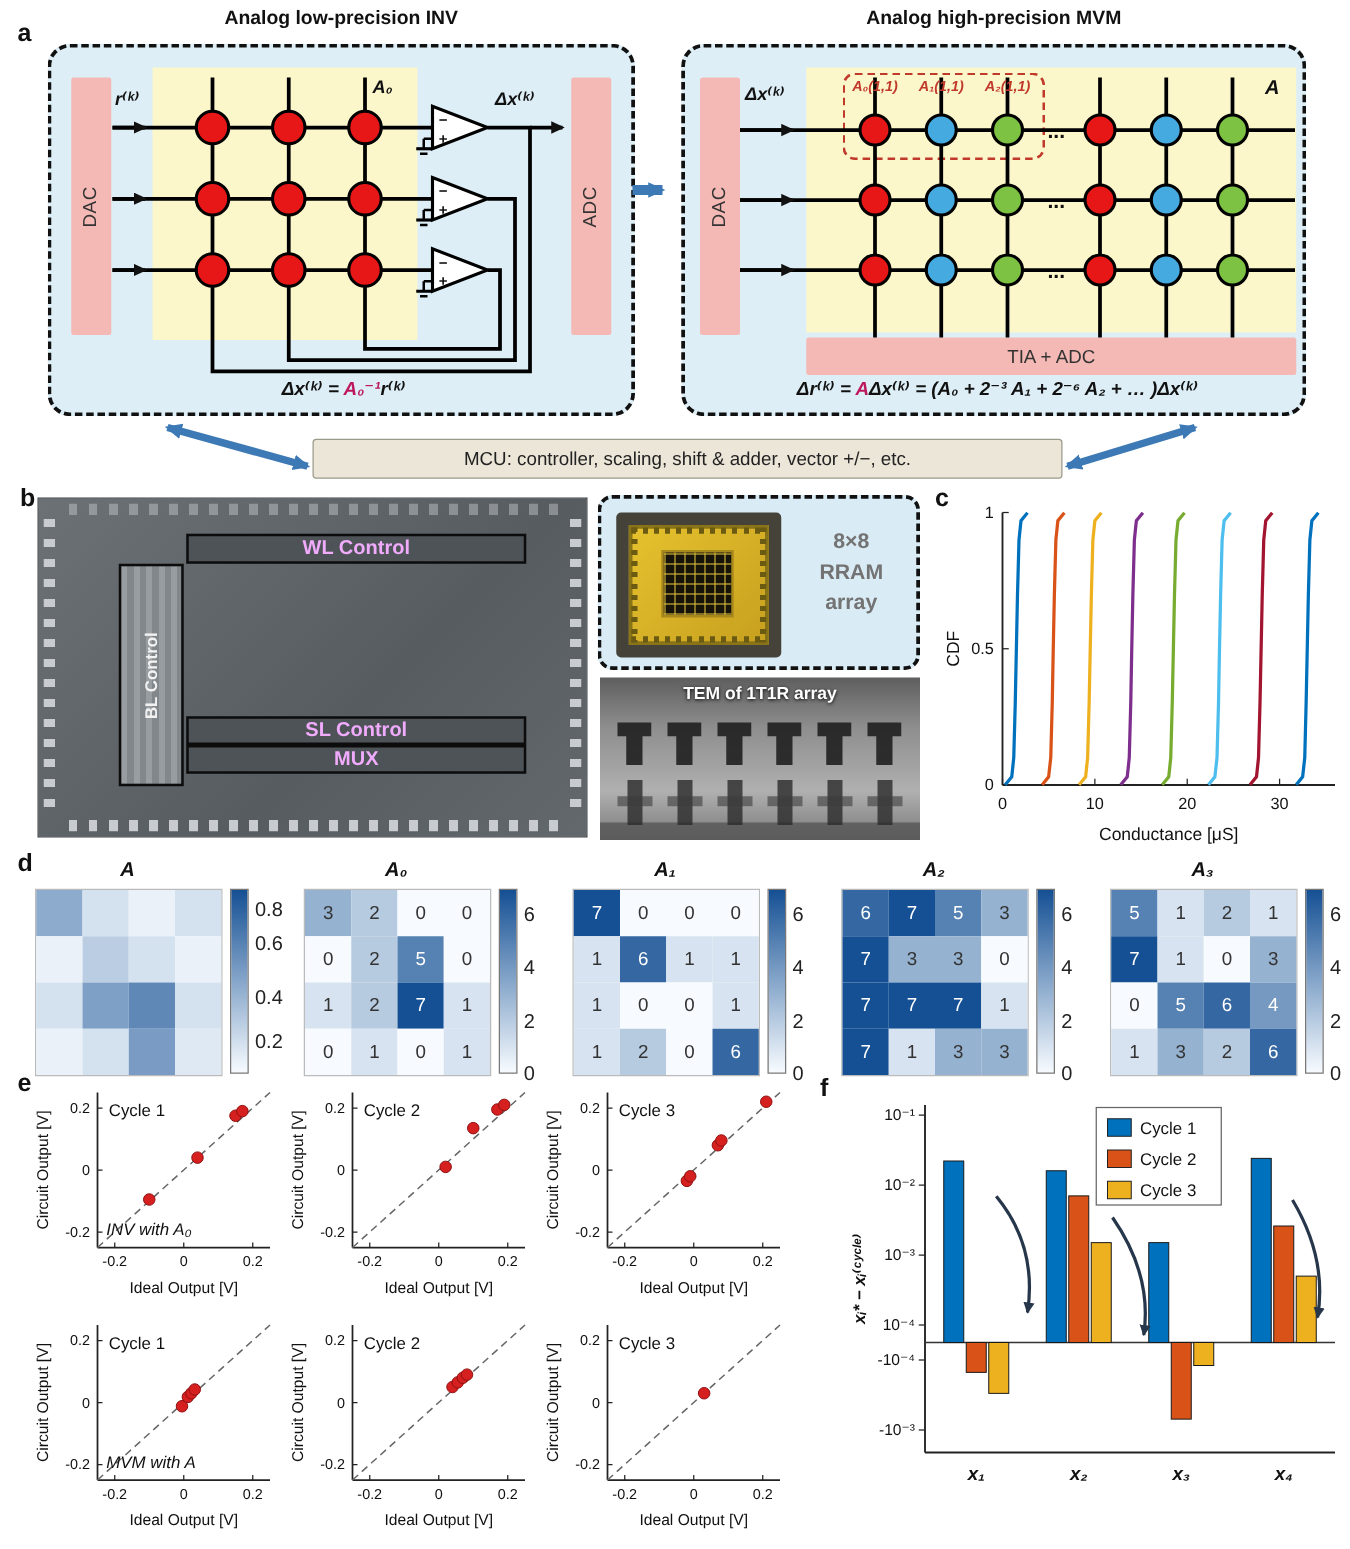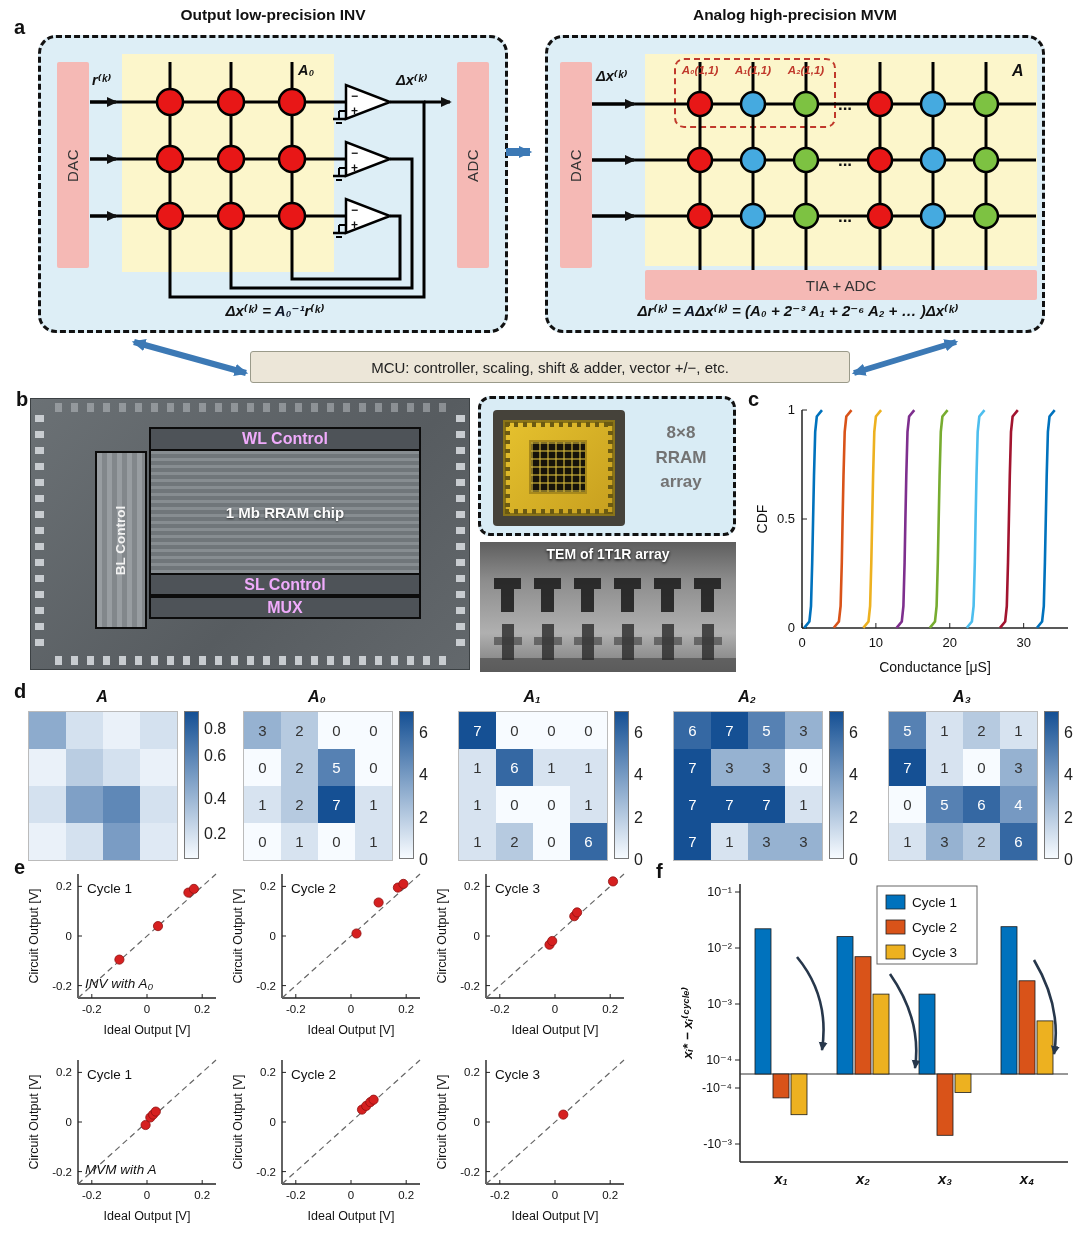--- a/index.html
+++ b/index.html
@@ -10,21 +10,21 @@
   .ptitle{position:absolute;font-weight:bold;font-size:15.5px;text-align:center;color:#111;z-index:5}
   .box{position:absolute;border:3px dashed #111;border-radius:18px;background:#ddeef6;z-index:1}
   .yellow{position:absolute;background:#fcf6cb;z-index:2}
   .bar-v{position:absolute;background:#f5b9b5;border-radius:2px;display:flex;align-items:center;justify-content:center;z-index:2}
   .bar-v span{transform:rotate(-90deg);font-size:15px;color:#333;letter-spacing:.5px;white-space:nowrap}
   .bar-h{position:absolute;background:#f5b9b5;border-radius:2px;display:flex;align-items:center;justify-content:center;font-size:15px;color:#333;z-index:2}
   .lbl{position:absolute;font-weight:bold;font-style:italic;font-size:14.5px;color:#111;z-index:4}
   .cell-lbl{position:absolute;font-weight:bold;font-style:italic;font-size:11.5px;color:#c0392b;text-align:center;z-index:4}
   .red-dash{position:absolute;border:2.5px dashed #c0392b;border-radius:10px;z-index:2}
   .eq{position:absolute;font-weight:bold;font-style:italic;font-size:15px;text-align:center;color:#111;z-index:4}
-  .eq .red{color:#0f172a}
+  .eq .red{color:#be185d}
   .mcu{position:absolute;background:#ece6d8;border:1.5px solid #9a9a8a;border-radius:3px;display:flex;align-items:center;justify-content:center;font-size:15px;color:#222;z-index:2}
   #pa-svg{position:absolute;left:0;top:0;z-index:3}
   
   .chip{position:absolute;background:linear-gradient(135deg,#6b7175,#575c60 60%,#63686c);border:1px solid #3c4144}
   .chip>div{position:absolute}
   .pads-left{left:4px;top:16px;width:9px;height:240px;background:repeating-linear-gradient(180deg,#c8ccd0 0 7px,rgba(0,0,0,0) 7px 16px)}
   .pads-right{right:4px;top:16px;width:9px;height:240px;background:repeating-linear-gradient(180deg,#c8ccd0 0 7px,rgba(0,0,0,0) 7px 16px)}
   .pads-bottom{left:24px;bottom:4px;height:9px;width:392px;background:repeating-linear-gradient(90deg,#c8ccd0 0 7px,rgba(0,0,0,0) 7px 16px)}
   .pads-top{left:24px;top:4px;height:9px;width:392px;opacity:.45;background:repeating-linear-gradient(90deg,#c8ccd0 0 7px,rgba(0,0,0,0) 7px 16px)}
   .chip-band{background:#4e5358;border:2px solid #0c0c0c;color:#f0abfc;font-weight:600;font-size:16px;display:flex;align-items:center;justify-content:center}
@@ -57,21 +57,21 @@
   .hm-cbar{position:relative;width:46px;height:148px;margin-left:6px}
   .hm-cbar-bar{position:absolute;left:0;top:0;width:15px;height:148px;border:1px solid #777}
   .hm-cbar-t{position:absolute;left:20px;font-size:16px;color:#222}
 </style>
 </head>
 <body>
 
 <div id="stage">
 
   <div class="panel-label" style="left:14px;top:16px">a</div>
-  <div class="ptitle" style="left:38px;top:6px;width:470px">Output low-precision INV</div>
+  <div class="ptitle" style="left:38px;top:6px;width:470px">Analog low-precision INV</div>
   <div class="ptitle" style="left:545px;top:6px;width:500px">Analog high-precision MVM</div>
 
   <div class="box" style="left:38px;top:35px;width:470px;height:298px"></div>
   <div class="box" style="left:545px;top:35px;width:500px;height:298px"></div>
 
   <div class="yellow" style="left:122px;top:54px;width:212px;height:218px"></div>
   <div class="yellow" style="left:645px;top:54px;width:392px;height:212px"></div>
 
   <div class="bar-v" style="left:57px;top:62px;width:32px;height:206px">
       <span>DAC</span>
@@ -196,23 +196,20 @@
   <div class="panel-label" style="left:16px;top:388px">b</div>
   <div class="chip" style="left:30px;top:398px;width:440px;height:272px">
     <div class="pads-left"></div>
     <div class="pads-right"></div>
     <div class="pads-bottom"></div>
     <div class="pads-top"></div>
     <div class="chip-band chip-wl">WL Control</div>
     <div class="chip-bl">
         <span>BL Control</span>
       </div>
-    <div class="chip-core">
-        <span>1 Mb RRAM chip</span>
-      </div>
     <div class="chip-band chip-mux">MUX</div>
     <div class="chip-band chip-sl">SL Control</div>
   </div>
 
   <div class="rram-box">
     <div class="pkg">
       <div class="pkg-inner">
         <div class="pkg-die"></div>
       </div>
     </div>

